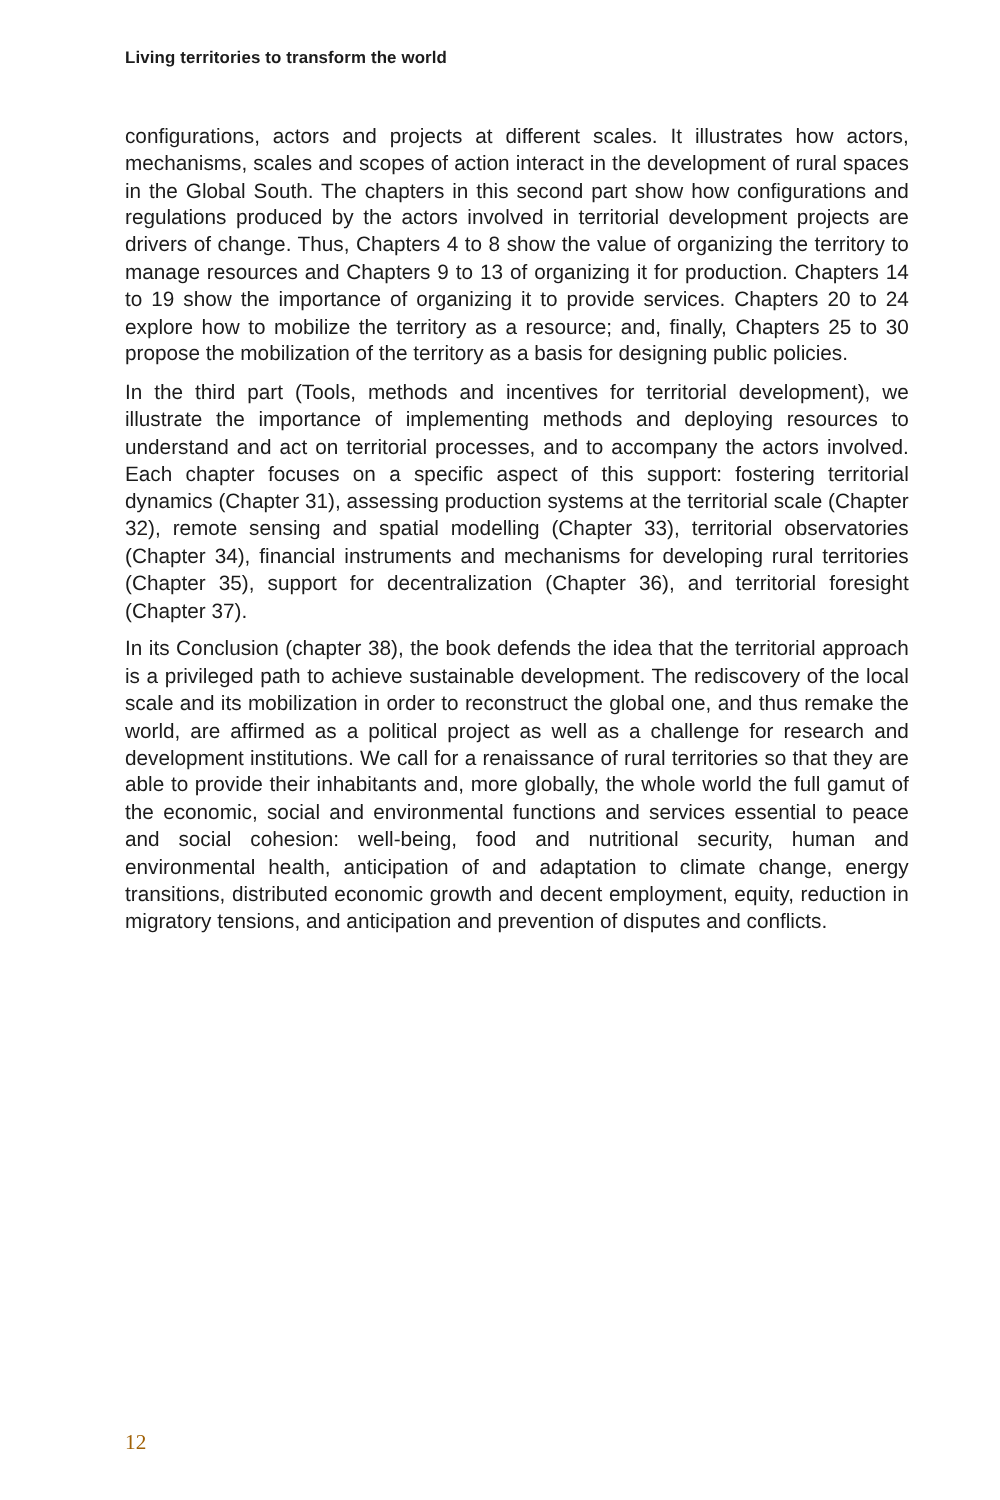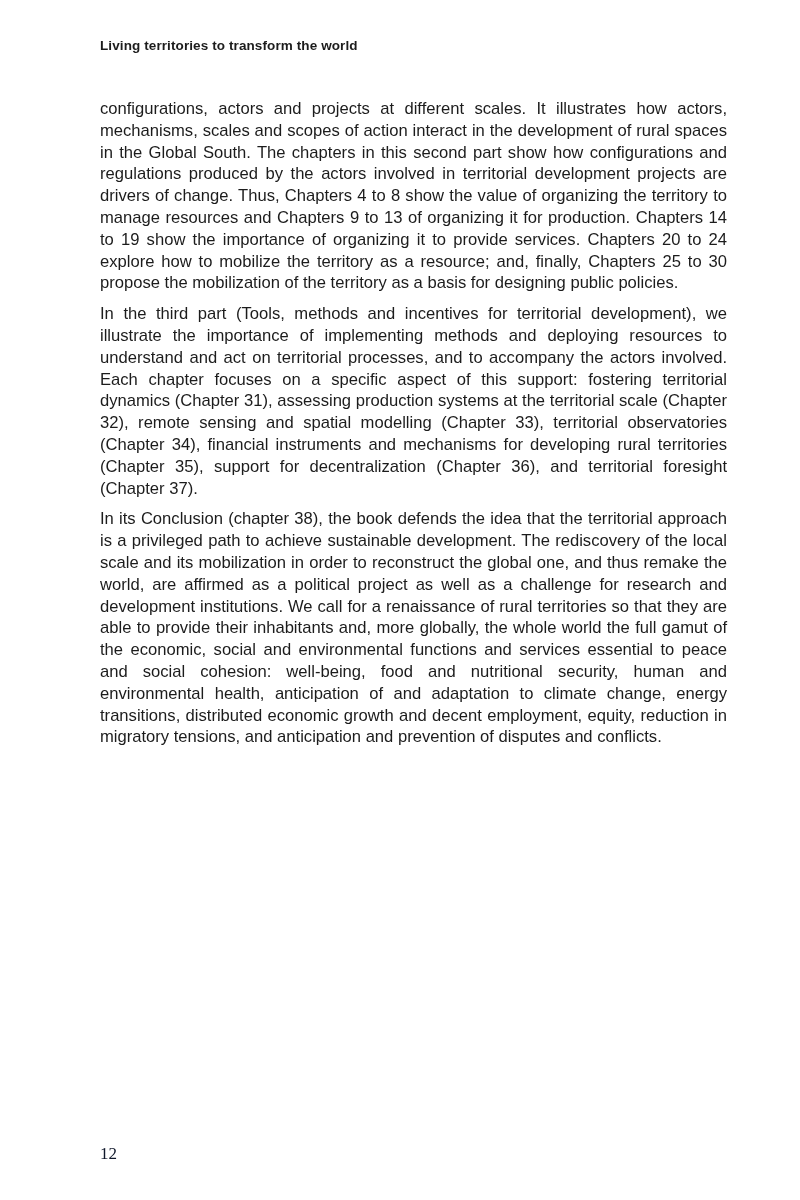--- a/index.html
+++ b/index.html
@@ -46,21 +46,21 @@
   .body-text p + p {
     margin-top: 9px;
   }
 
   .page-number {
     position: absolute;
     left: 100px;
     top: 1144px;
     font-family: "Liberation Serif", "DejaVu Serif", serif;
     font-size: 17px;
-    color: #0f172a;
+    color: #a16207;
   }
 </style>
 </head>
 <body>
 
 <div class="page">
 
   <div class="running-header">Living territories to transform the world</div>
 
   <div class="body-text">

